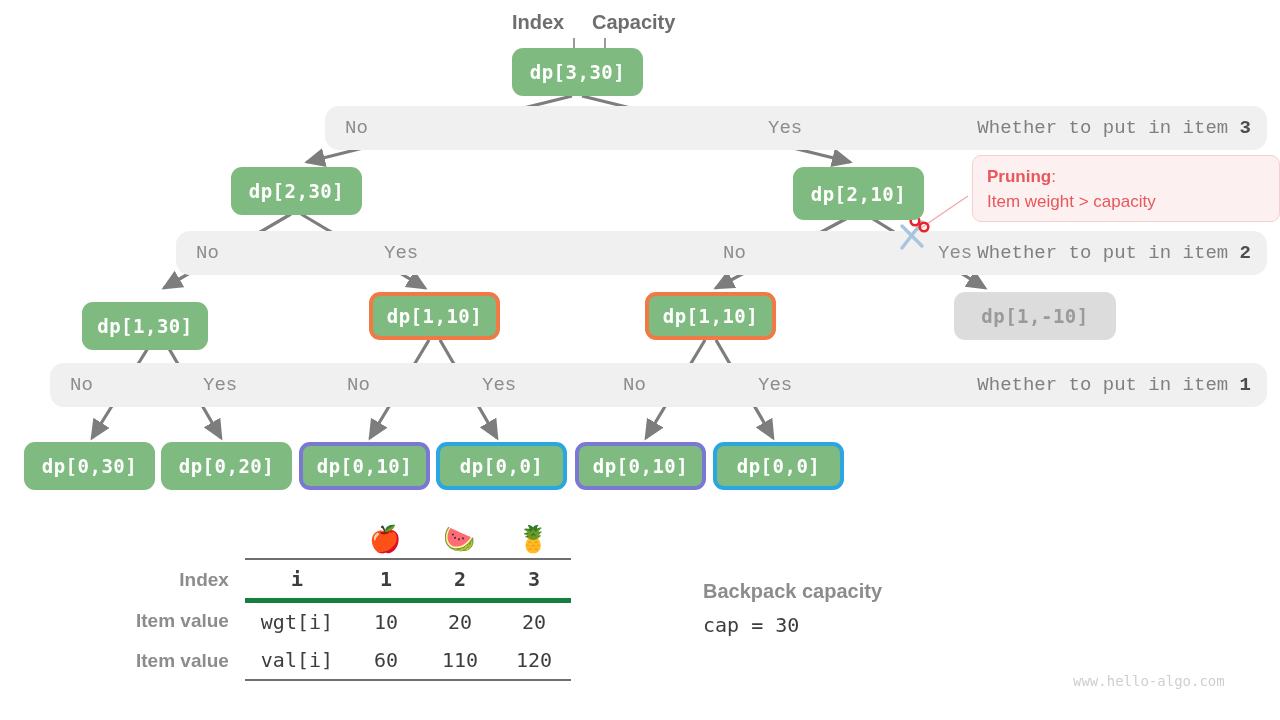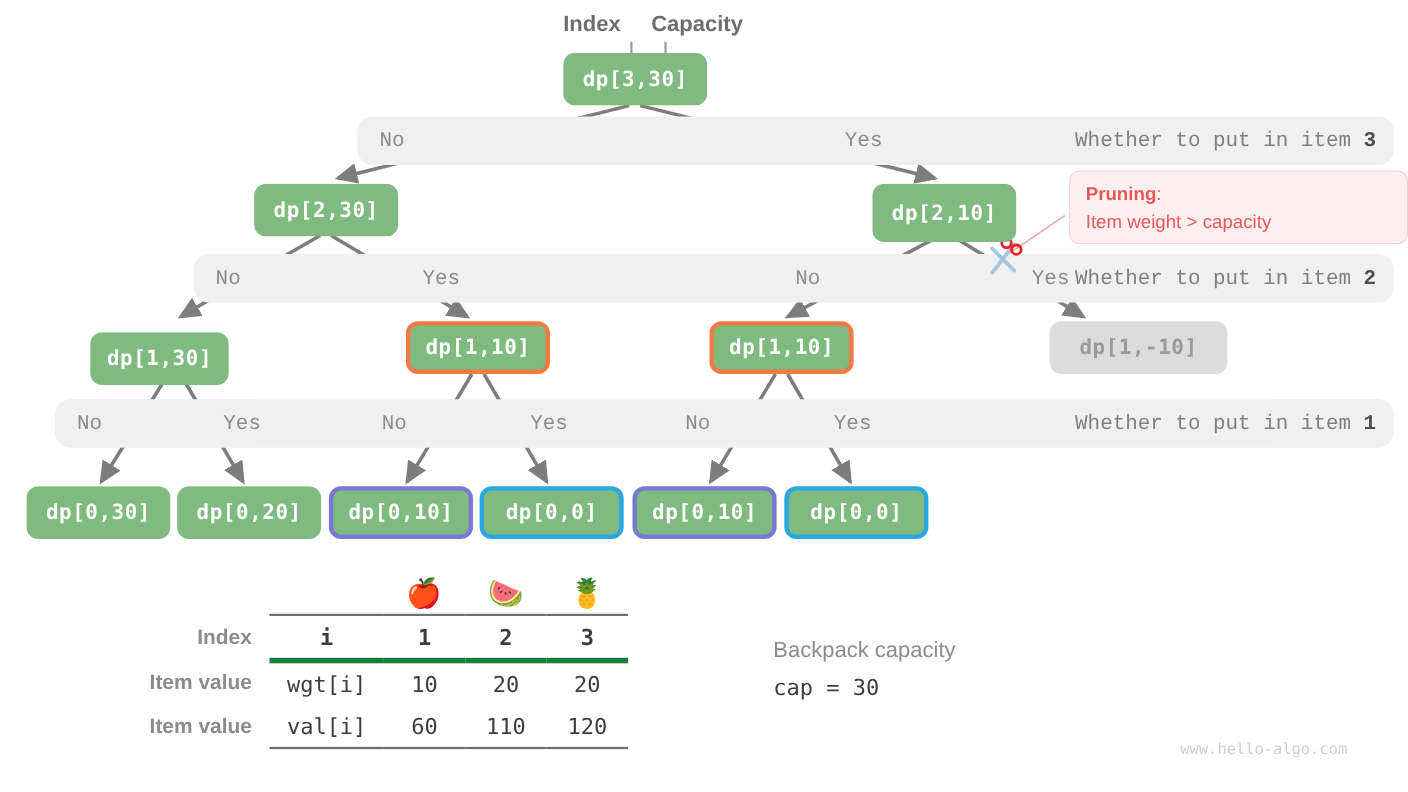--- a/index.html
+++ b/index.html
@@ -66,21 +66,21 @@
   .monob{font-family:"DejaVu Sans Mono","Liberation Mono",monospace;font-size:20px;color:#3d3d3d;font-weight:bold;}
   .emojicell{height:44px;}
   .emoji{font-size:26px;line-height:1;}
   tr.topline td.bordered{border-top:2px solid #6f6f6f;}
   tr.thinline td.bordered{border-top:5px solid #15803d;}
   tr.botline td.bordered{border-bottom:2px solid #6f6f6f;}
   td.bordered{min-width:74px;}
   td.firstcol{min-width:104px;}
 
   .capbox{position:absolute;}
-  .caplabel{color:#8c8c8c;font-size:20px;font-weight:normal;}
+  .caplabel{color:#8c8c8c;font-size:20px;font-weight:bold;}
   .capval{font-family:"DejaVu Sans Mono","Liberation Mono",monospace;font-size:20px;color:#3d3d3d;margin-top:10px;}
 
   .watermark{
     position:absolute;color:#cfcfcf;font-size:14px;
     font-family:"DejaVu Sans Mono","Liberation Mono",monospace;
   }
 
   .scissors{position:absolute;width:34px;height:34px;}
 </style>
 </head>

